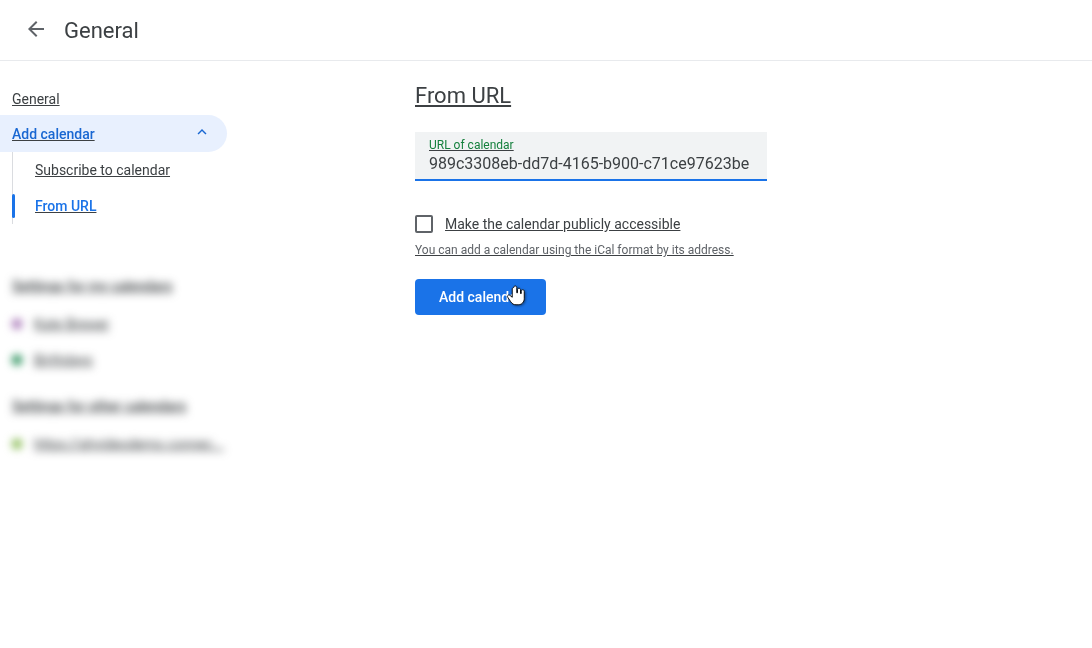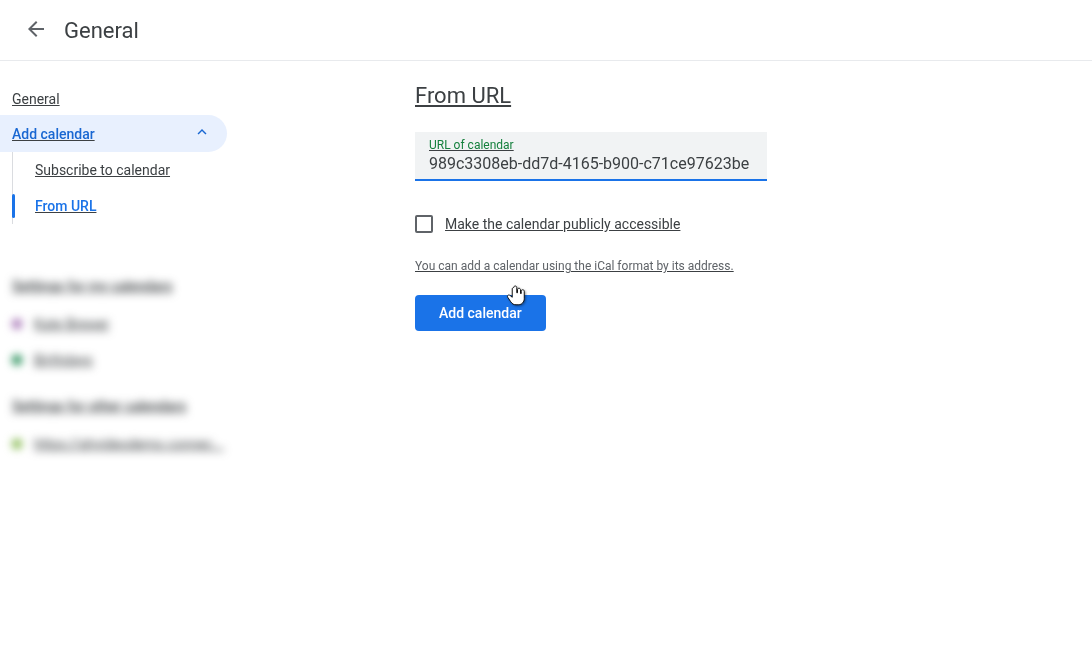--- a/index.html
+++ b/index.html
@@ -155,21 +155,21 @@
       margin-right: 12px;
       flex-shrink: 0;
     }
     .checkbox-label {
       font-size: 14px;
       color: #3c4043;
     }
     .helper-text {
       font-size: 12px;
       color: #5f6368;
-      margin-top: 26px;
+      margin-top: 10px;
     }
     .primary-btn {
       background: #1a73e8;
       color: #fff;
       border: none;
       border-radius: 4px;
       padding: 10px 24px;
       font-size: 14px;
       font-weight: 500;
       cursor: pointer;

